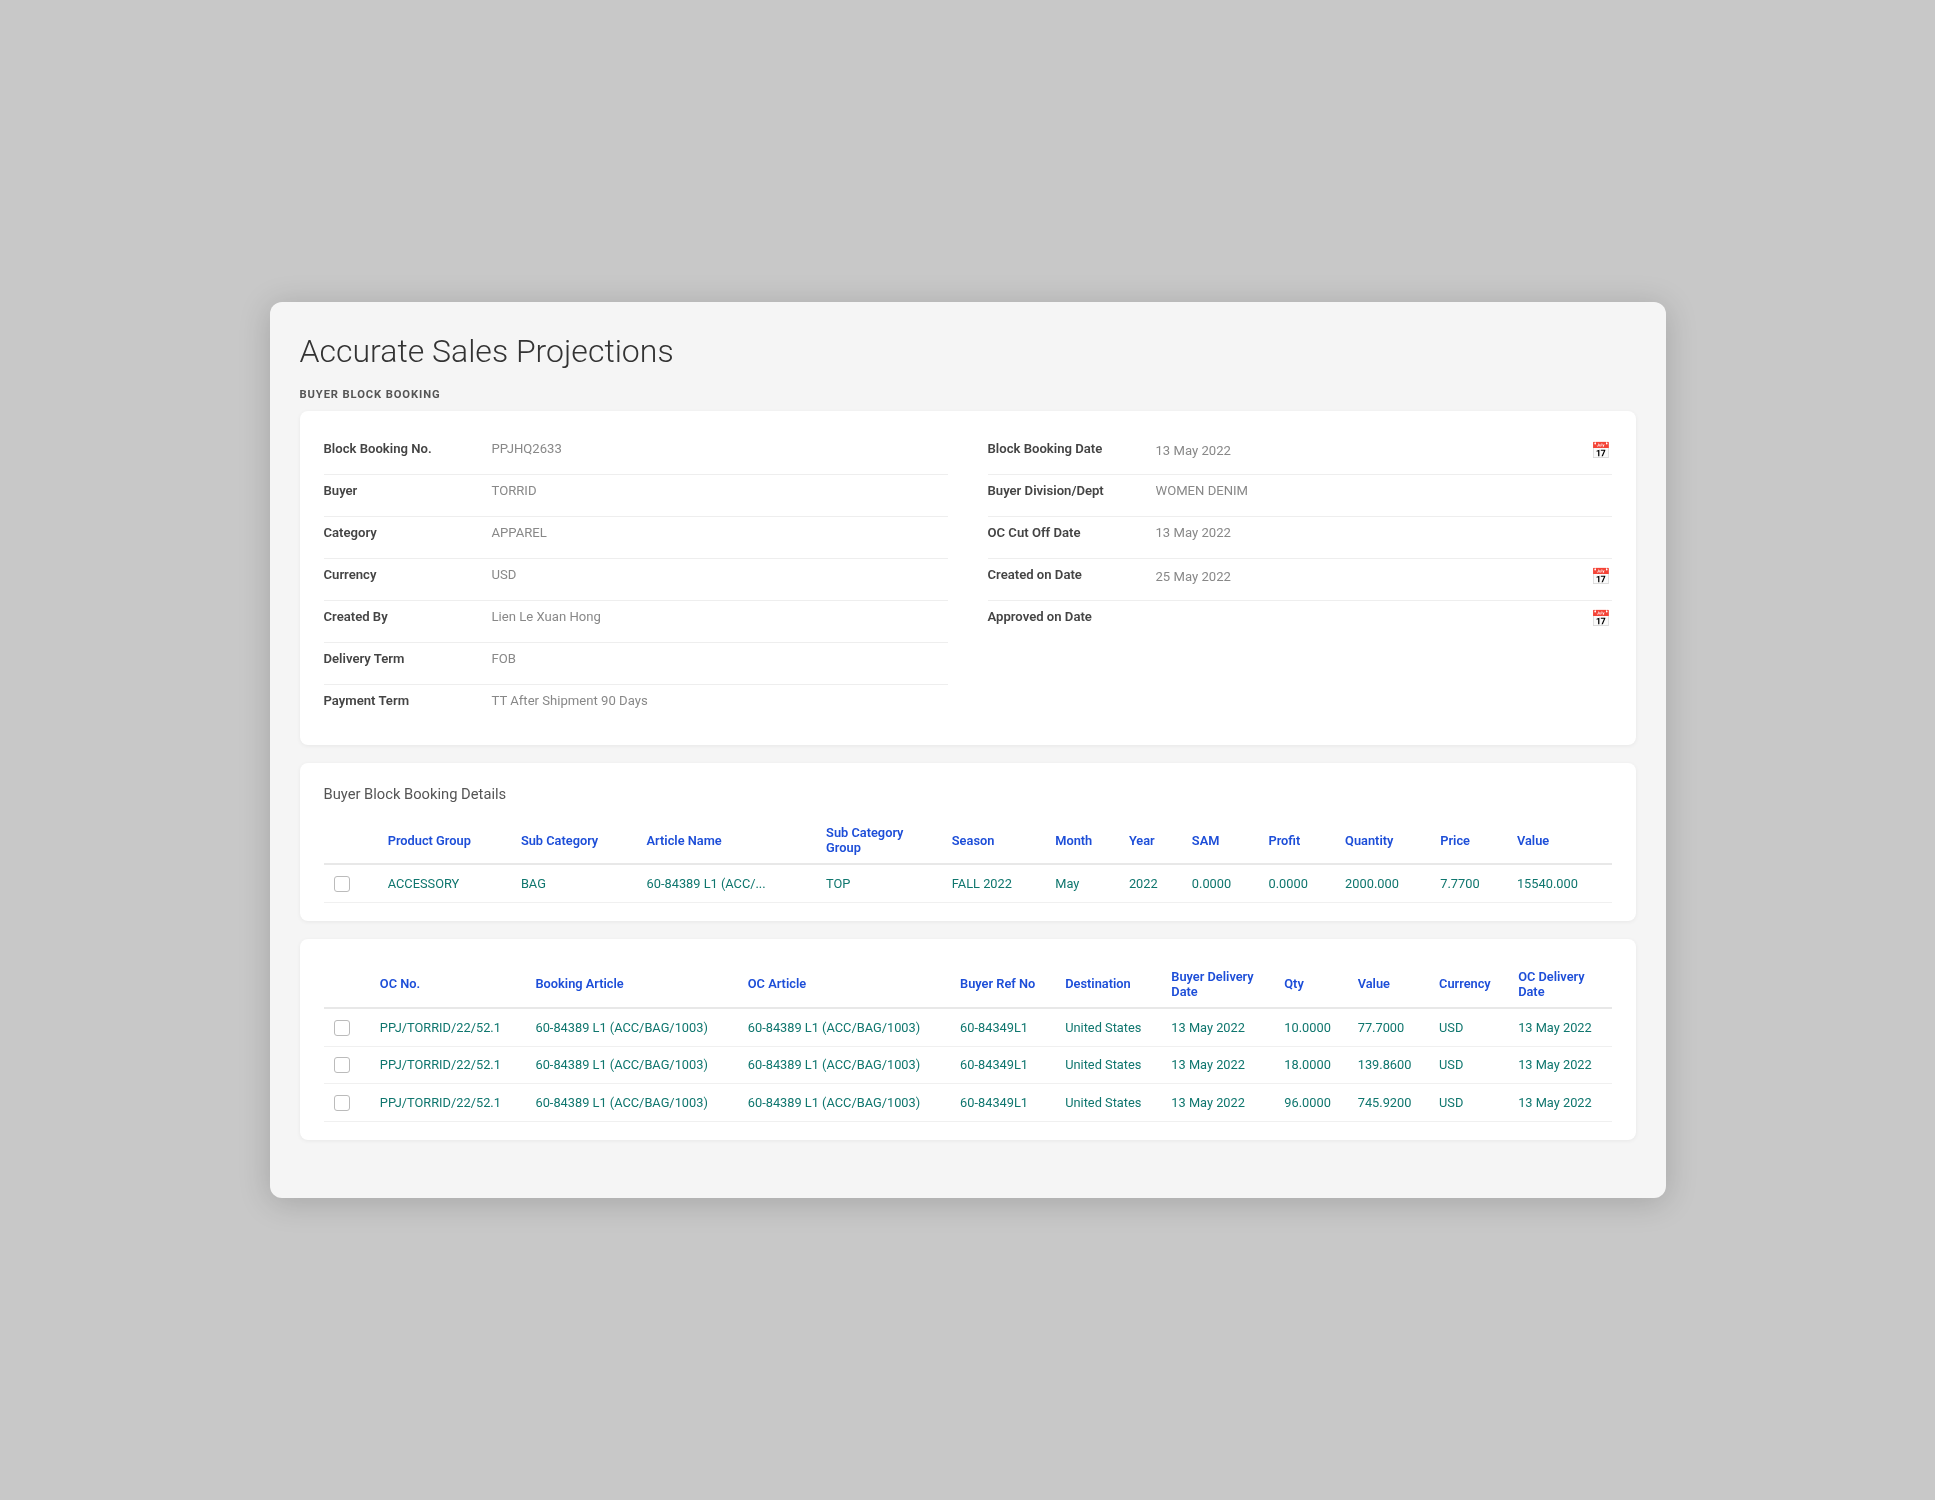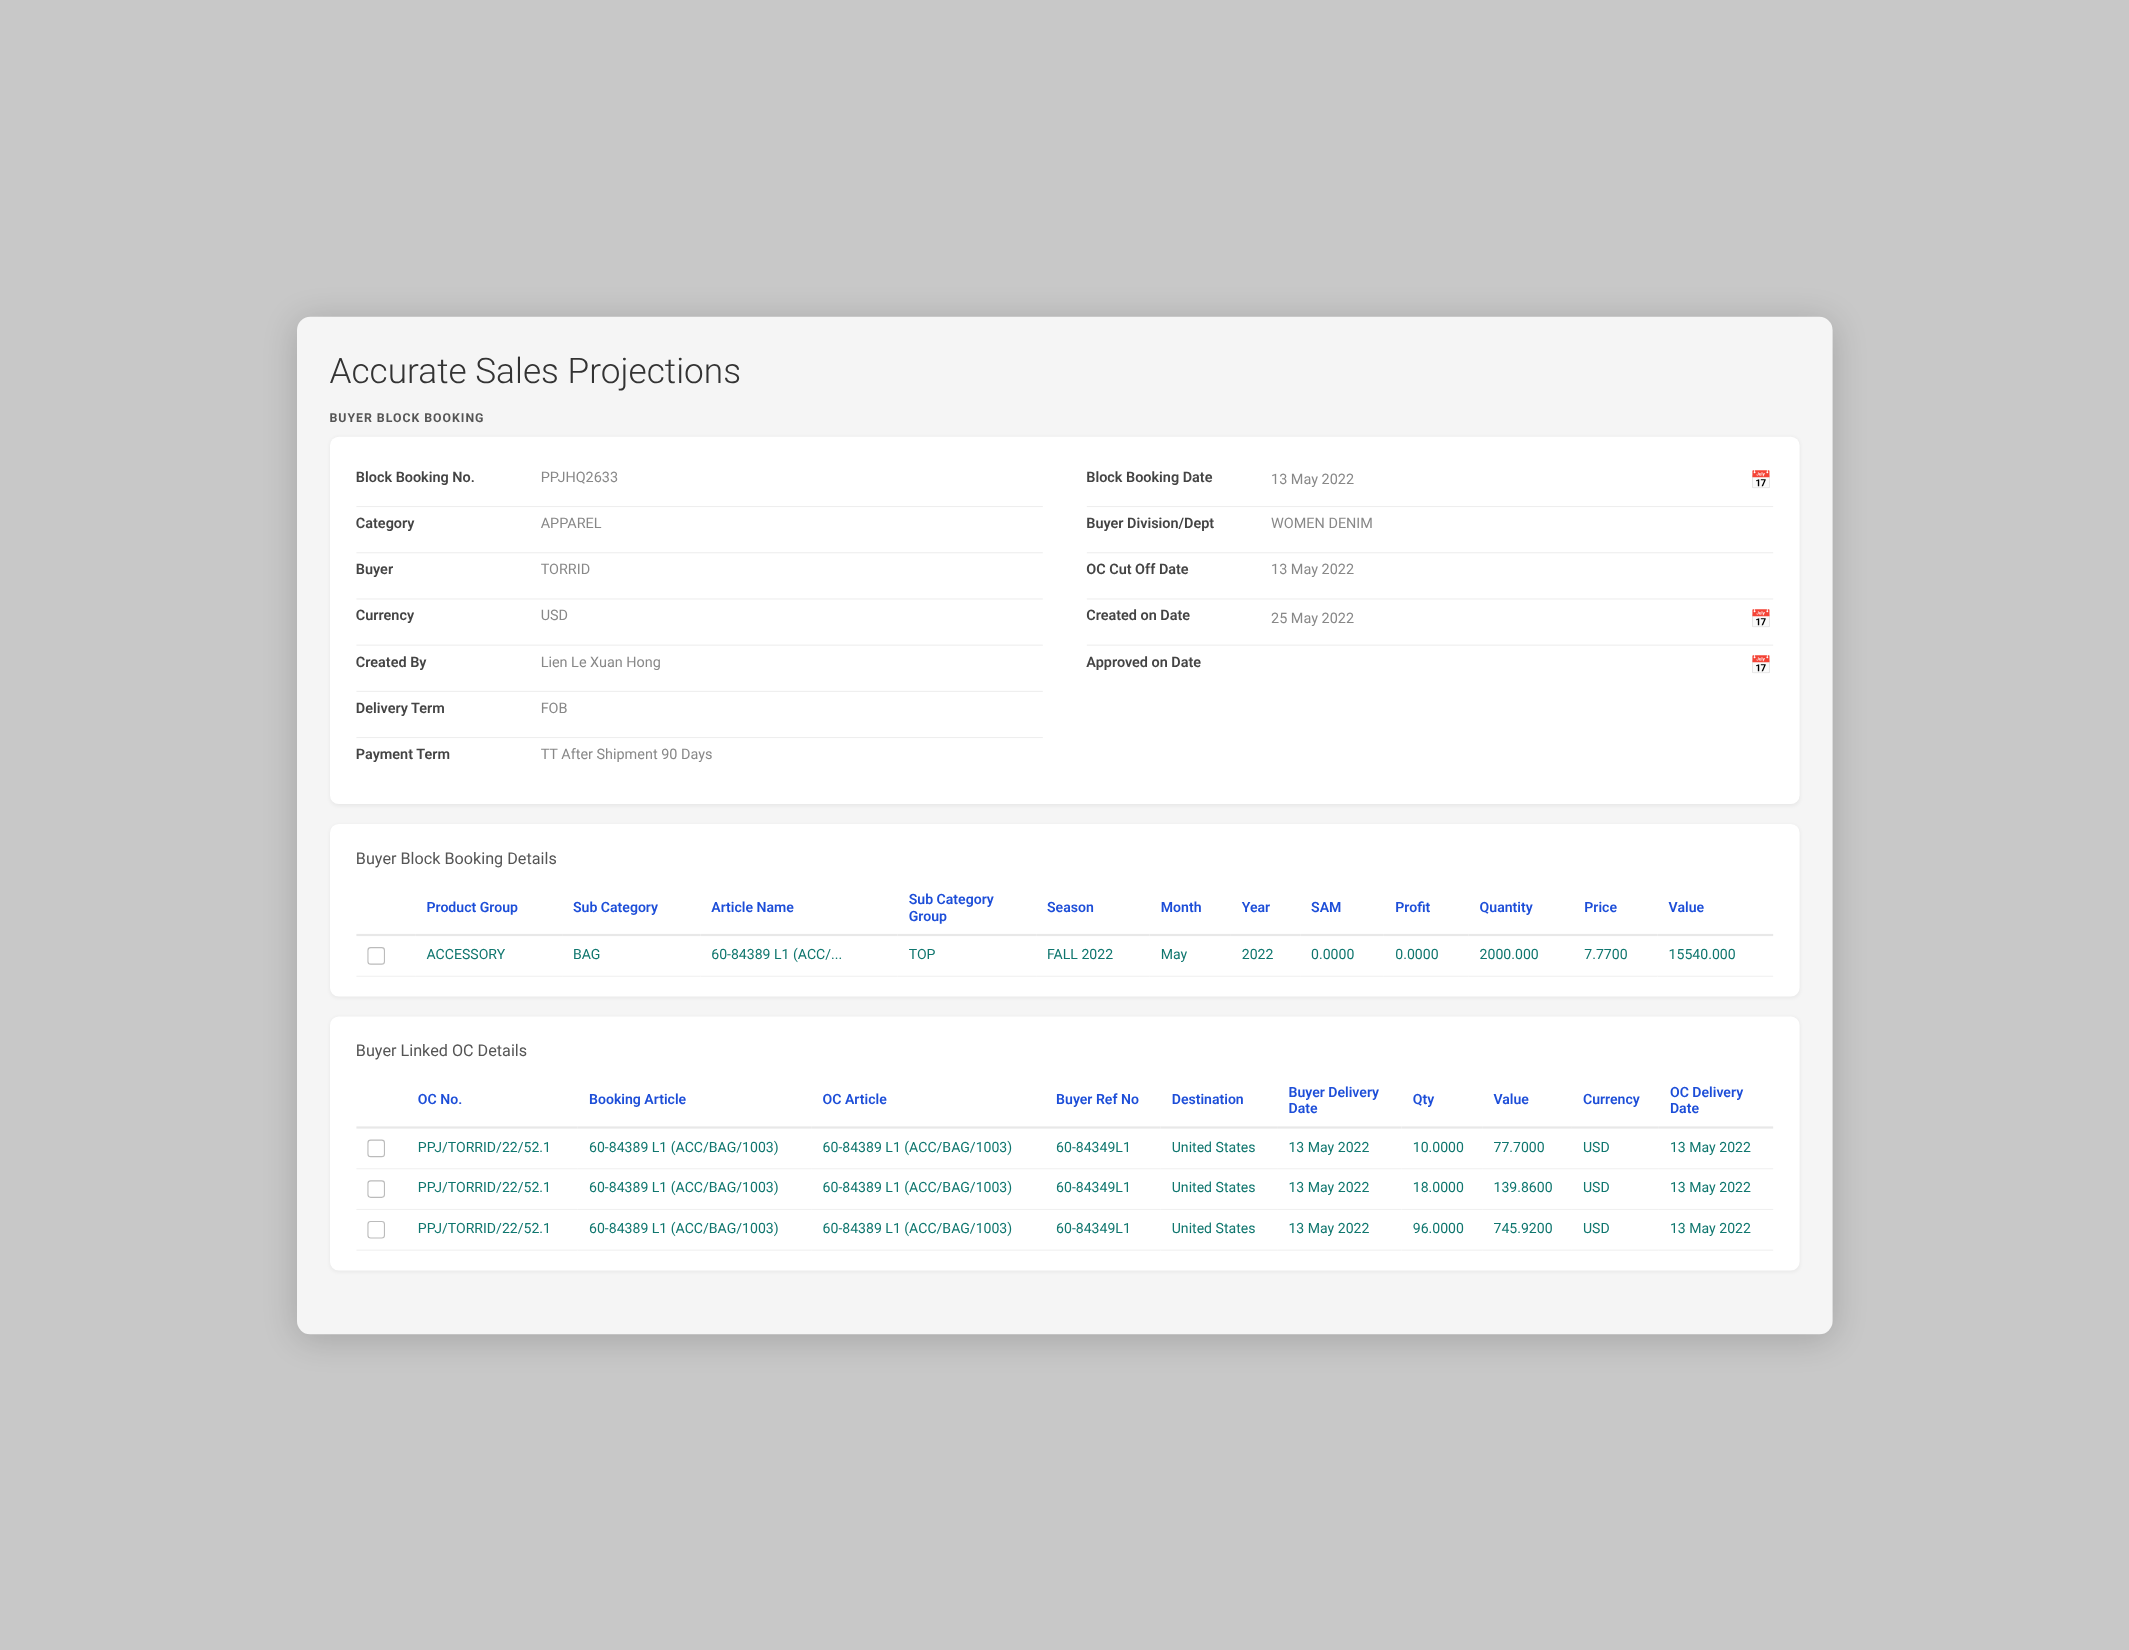--- a/index.html
+++ b/index.html
@@ -122,26 +122,26 @@
 
   <div class="card">
     <div class="form-grid">
 
       <div>
         <div class="form-row">
           <span class="form-label">Block Booking No.</span>
           <span class="form-value">PPJHQ2633</span>
         </div>
         <div class="form-row">
+          <span class="form-label">Buyer</span>
+          <span class="form-value">TORRID</span>
+        </div>
+        <div class="form-row">
           <span class="form-label">Category</span>
           <span class="form-value">APPAREL</span>
-        </div>
-        <div class="form-row">
-          <span class="form-label">Buyer</span>
-          <span class="form-value">TORRID</span>
         </div>
         <div class="form-row">
           <span class="form-label">Currency</span>
           <span class="form-value">USD</span>
         </div>
         <div class="form-row">
           <span class="form-label">Created By</span>
           <span class="form-value">Lien Le Xuan Hong</span>
         </div>
         <div class="form-row">
@@ -222,21 +222,20 @@
           <td>0.0000</td>
           <td>2000.000</td>
           <td>7.7700</td>
           <td>15540.000</td>
         </tr>
       </tbody>
     </table>
   </div>
 
   <div class="card">
-    <div class="section-card-title">Buyer Linked OC Details</div>
     <table>
       <thead>
         <tr>
           <th></th>
           <th>OC No.</th>
           <th>Booking Article</th>
           <th>OC Article</th>
           <th>Buyer Ref No</th>
           <th>Destination</th>
           <th>Buyer Delivery<br>Date</th>

